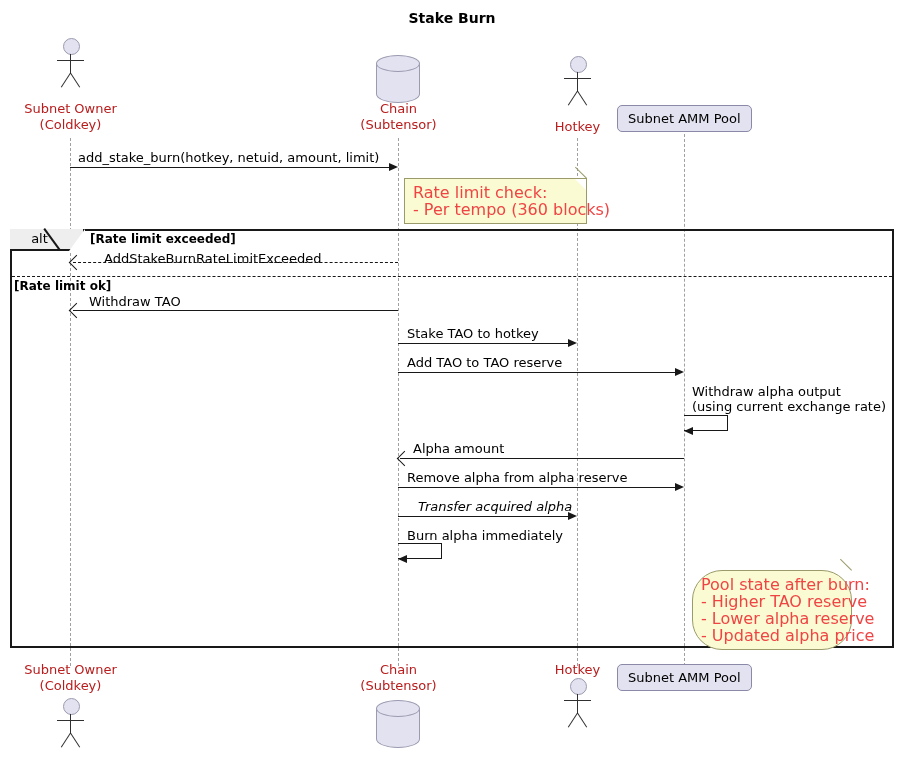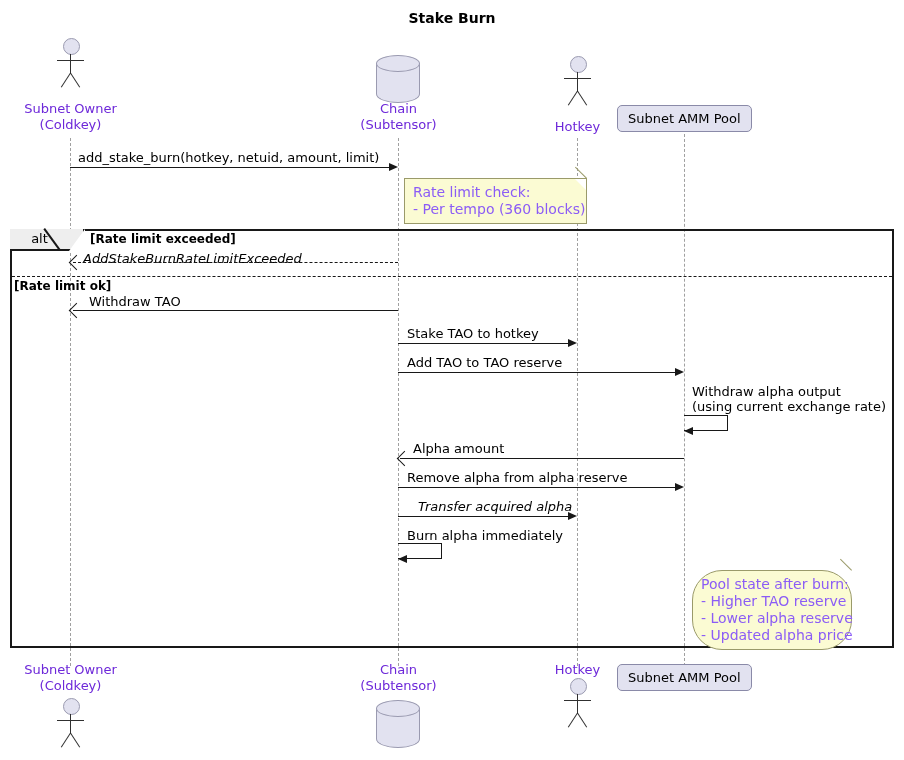--- a/index.html
+++ b/index.html
@@ -104,21 +104,21 @@
     text-align: center;
     padding: 5px 10px;
     box-sizing: border-box;
     white-space: nowrap;
   }
 
   
   .caption {
     position: absolute;
     font-size: 13px;
-    color: #6d28d9;
+    color: #b91c1c;
     text-align: center;
     white-space: nowrap;
     line-height: 16px;
   }
 
   
   .msg-line {
     position: absolute;
     height: 0;
     border-top: 1px solid #181818;
@@ -163,22 +163,22 @@
     border-right: 1px solid #181818;
     border-bottom: 1px solid #181818;
     box-sizing: border-box;
   }
 
   
   .note {
     position: absolute;
     background: #fbfbd3;
     border: 1px solid #9a9a6a;
-    font-size: 14px;
-    color: #8b5cf6;
+    font-size: 16px;
+    color: #ef4444;
     line-height: 17px;
     padding: 5px 8px 5px 8px;
     box-sizing: border-box;
     white-space: nowrap;
   }
   .note .fold {
     position: absolute;
     top: 0; right: 0;
     width: 0; height: 0;
     border-left: 11px solid transparent;
@@ -301,21 +301,21 @@
   </div>
 
   <div class="fragment" style="left:10px; top:229px; width:884px; height:419px;"></div>
   <div class="fragment-tab" style="left:10px; top:229px; width:75px; height:22px;">
     <span>alt</span>
     <span class="notch"></span>
     <span class="notch-line"></span>
   </div>
   <div class="guard" style="left:90px; top:232px;">[Rate limit exceeded]</div>
 
-  <div class="msg-label" style="left:83px; top:251px;font-style:italic;">AddStakeBurnRateLimitExceeded</div>
+  <div class="msg-label" style="left:104px; top:251px;">AddStakeBurnRateLimitExceeded</div>
   <div class="msg-line dashed" style="left:73px; top:262px; width:325px;"></div>
   <div class="arrowhead open-left" style="left:71px; top:257px;"></div>
 
   <div class="fragment-divider" style="left:12px; top:276px; width:880px;"></div>
   <div class="guard" style="left:14px; top:279px;">[Rate limit ok]</div>
 
   <div class="msg-label" style="left:89px; top:294px;">Withdraw TAO</div>
   <div class="msg-line" style="left:73px; top:310px; width:325px;"></div>
   <div class="arrowhead open-left" style="left:71px; top:305px;"></div>
 

